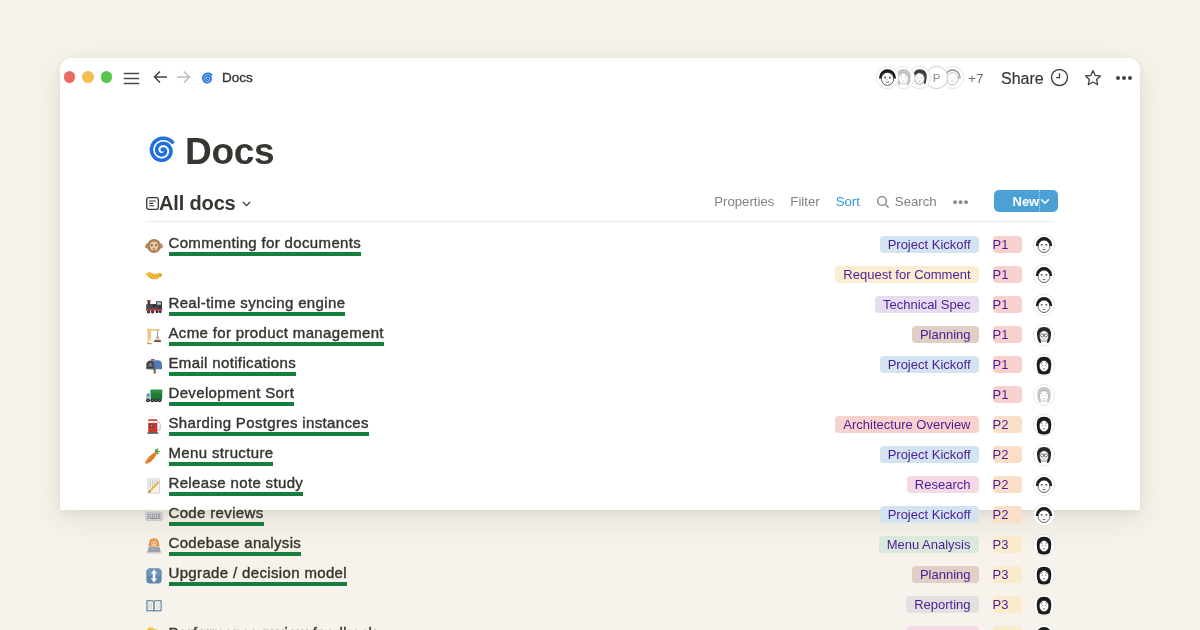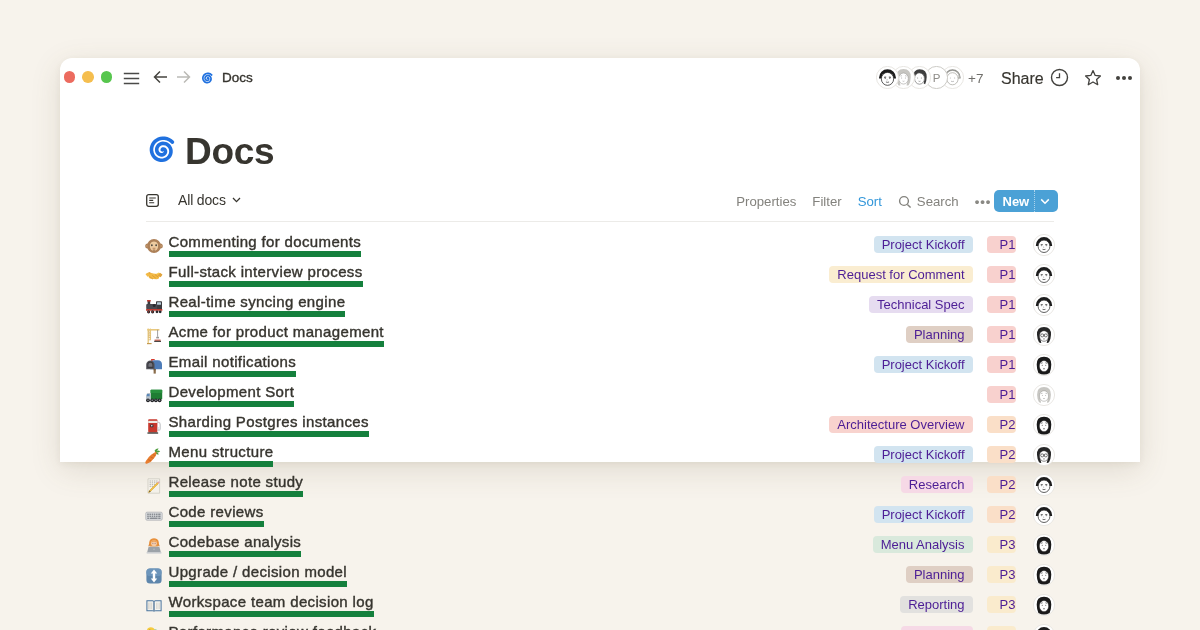--- a/index.html
+++ b/index.html
@@ -1,39 +1,39 @@
 <!DOCTYPE html>
 <html><head><meta charset="utf-8">
 <style>
 *{margin:0;padding:0;box-sizing:border-box}
 html,body{width:1200px;height:630px;overflow:hidden}
 body{background:#F7F3EC;font-family:"Liberation Sans",sans-serif;position:relative}
-.card{position:absolute;left:60px;top:58px;width:1080px;height:404px;background:#fff;border-radius:12px 12px 0 0;box-shadow:0 8px 30px rgba(100,84,55,.15),0 2px 6px rgba(100,84,55,.07)}
+.card{position:absolute;left:60px;top:58px;width:1080px;height:452px;background:#fff;border-radius:12px 12px 0 0;box-shadow:0 8px 30px rgba(100,84,55,.15),0 2px 6px rgba(100,84,55,.07)}
 .chrome{position:absolute;left:0;top:0;width:100%;height:40px}
 .dot{position:absolute;top:13.2px;width:11.6px;height:11.6px;border-radius:50%}
 .mini{position:absolute}
 .ctext{position:absolute;font-size:13.5px;font-weight:400;-webkit-text-stroke:.35px #37352F;color:#37352F}
 .gtext{position:absolute;font-size:13.5px;color:#83827D}
 .hav{position:absolute;top:0;width:23px;height:23px}
 .h1{position:absolute;left:125px;top:72.5px;font-size:37px;font-weight:700;color:#37352F;letter-spacing:-.3px}
 .alldocs{position:absolute;left:86px;top:134px;display:flex;align-items:center}
-.alldocs b{font-size:14px;font-weight:400;color:#37352F;margin-left:19px;letter-spacing:-.15px}
+.alldocs b{font-size:20px;font-weight:700;color:#37352F;margin-left:0;letter-spacing:-.15px}
 .toolbar{position:absolute;top:132px;right:82.5px;display:flex;align-items:center;font-size:13.2px;color:#83827D}
 .toolbar .it{margin-left:16px}
 .sort{color:#3397DA}
-.newbtn{margin-left:2px;width:64px;height:22px;background:#4BA1D6;border-radius:5px;color:#fff;font-size:13px;font-weight:700;display:flex;align-items:center;justify-content:space-between;padding:0 7px 0 9px;box-sizing:border-box;flex:none}
+.newbtn{margin-left:24px;width:64px;height:22px;background:#4BA1D6;border-radius:5px;color:#fff;font-size:13px;font-weight:700;display:flex;align-items:center;justify-content:flex-start;padding:0 7px 0 19px;box-sizing:border-box;flex:none}
 .divider{position:absolute;left:86px;top:162.5px;width:908px;height:1px;background:#ECEBE8}
 .rows{position:absolute;left:84.5px;top:171.5px;width:910px}
 .row{height:30px;display:flex;align-items:center}
 .emo{width:18px;height:18px;margin-right:6px;margin-top:3px;flex:none;display:flex;align-items:center}
 .emo svg{display:block}
-.title{font-size:15px;font-weight:400;-webkit-text-stroke:.4px #37352F;color:#37352F;letter-spacing:.35px;border-bottom:6px solid #15803d;padding-bottom:1px;line-height:17px}
+.title{font-size:15px;font-weight:400;-webkit-text-stroke:.4px #37352F;color:#37352F;letter-spacing:.35px;border-bottom:4px solid #15803d;padding-bottom:1px;line-height:17px}
 .sp{flex:1}
 .chip{height:17px;line-height:17px;border-radius:4px;padding:0 8px;font-size:13px;color:#4c1d95;flex:none}
-.pchip{margin-left:14px;width:29px;padding:0;text-align:right;margin-right:17px}
+.pchip{margin-left:14px;width:29px;padding:0;text-align:left;margin-right:11px}
 .rav{width:22px;height:22px;flex:none}
 .c-blue{background:#D2E4F0}.c-yellow{background:#FAEDD1}.c-purple{background:#E6DCF0}
 .c-brown{background:#DFCFC4}.c-red{background:#F8D3CE}.c-pink{background:#F6D9E6}
 .c-green{background:#D9E9DC}.c-gray{background:#E2E1DF}
 .c-p1{background:#F8D1CE}.c-p2{background:#FADFC8}.c-p3{background:#FAEBCD}
 </style></head>
 <body>
 <div class="card">
  <div class="chrome">
   <span class="dot" style="left:3.7px;background:#EC6B5F"></span>
@@ -179,21 +179,20 @@
         <span class="emo">
           <svg width="18" height="18" viewBox="0 0 18 18">
             <path d="M.6 7.6 L4.4 5 L8 7 L6 10.6 Z" fill="#E0A33E"></path>
             <path d="M17.4 8 L13.8 5.4 L10 7.4 L12 11 Z" fill="#F7C94F"></path>
             <rect x="3.6" y="6.6" width="10.8" height="5.4" rx="2.7" fill="#F3BA45" transform="rotate(7 9 9)"></rect>
             <path d="M4.4 9.4 l3.6 2.8 M7.2 8.4 l3.6 2.8 M10 7.6 l3.2 2.6" stroke="#D49732" stroke-width=".8" fill="none"></path>
             <path d="M.6 7 L3.2 5.4 L5.6 8 L2.4 9.8z" fill="#F3BA45"></path>
             <path d="M17.4 7.4 L15 5.8 L12.6 8.4 L15.8 10.2z" fill="#E0A33E"></path>
           </svg>
         </span>
-        <span class="title">Full-stack interview process</span>
         <span class="sp"></span>
         <span class="chip c-yellow">Request for Comment</span>
         <span class="chip pchip c-p1">P1</span>
         <span class="rav"><svg width="100%" height="100%" viewBox="0 0 22 22">
             <circle cx="11" cy="11" r="10.6" fill="#fff" stroke="#E3E1DC" stroke-width=".8"></circle>
             <path d="M2.9 11.2 a8.1 8.1 0 0 1 16.2 0 l0 .8 -16.2 0z" fill="#1c1c1c"></path>
             <ellipse cx="11" cy="12.3" rx="5.9" ry="6.2" fill="#fff" stroke="#2d2d2d" stroke-width=".75"></ellipse>
             <path d="M7.7 10.8 l2 -.2 M12.3 10.6 l2 .2" stroke="#1d1d1d" stroke-width=".8"></path>
             <circle cx="8.8" cy="11.7" r=".48" fill="#222"></circle>
             <circle cx="13.2" cy="11.7" r=".48" fill="#222"></circle>
@@ -486,21 +485,20 @@
 <div class="row">
         <span class="emo">
           <svg width="18" height="18" viewBox="0 0 18 18">
             <path d="M1.4 3.2 h6.2 a2 2 0 0 1 1.4 .8 a2 2 0 0 1 1.4 -.8 h6.2 V14.2 h-6.6 a1.6 1.6 0 0 0 -1 .6 a1.6 1.6 0 0 0 -1 -.6 H1.4z" fill="#49749E"></path>
             <path d="M2.4 4.2 h5.2 a1.6 1.6 0 0 1 1 .7 V13.9 a2 2 0 0 0 -1.2 -.7 H2.4z" fill="#F0EFEA"></path>
             <path d="M15.6 4.2 h-5.2 a1.6 1.6 0 0 0 -1 .7 V13.9 a2 2 0 0 1 1.2 -.7 h5z" fill="#F7F6F1"></path>
             <path d="M3.6 5.6 v6.4 M5 5.6 v6.4 M6.4 5.6 v6.4 M11.6 5.6 v6.4 M13 5.6 v6.4 M14.4 5.6 v6.4" stroke="#C6C3B8" stroke-width=".5"></path>
             <path d="M9 5.2 V14" stroke="#3A5F84" stroke-width=".7"></path>
           </svg>
         </span>
-        <span class="title">Workspace team decision log</span>
         <span class="sp"></span>
         <span class="chip c-gray">Reporting</span>
         <span class="chip pchip c-p3">P3</span>
         <span class="rav"><svg width="100%" height="100%" viewBox="0 0 22 22">
             <circle cx="11" cy="11" r="10.6" fill="#fff" stroke="#E3E1DC" stroke-width=".8"></circle>
             <path d="M11 2.7 Q18.6 2.9 18.3 10.6 Q18.2 15.8 16.6 18.9 Q13.9 20.6 11 20.6 T5.4 18.9 Q3.8 15.8 3.7 10.6 Q3.4 2.9 11 2.7z" fill="#1a1a1a"></path>
             <ellipse cx="11" cy="12.1" rx="4.7" ry="5.6" fill="#fff" stroke="#222" stroke-width=".55"></ellipse>
             <circle cx="9.2" cy="11.3" r=".48" fill="#111"></circle>
             <circle cx="12.8" cy="11.3" r=".48" fill="#111"></circle>
             <path d="M10 14.6 q1 .55 2 0" stroke="#333" stroke-width=".6" fill="none"></path>

